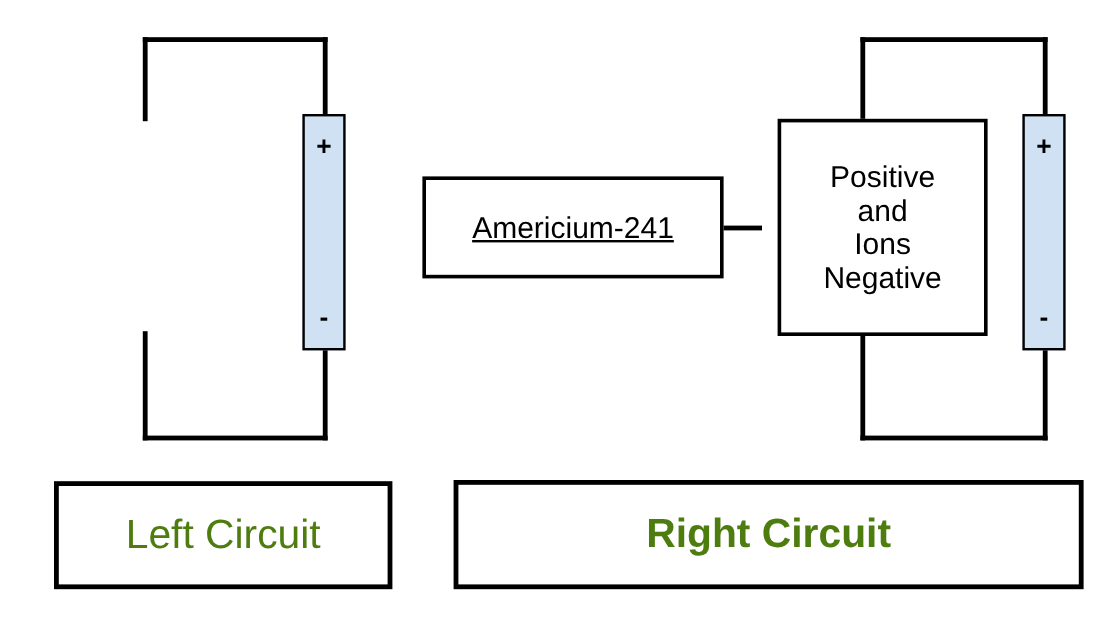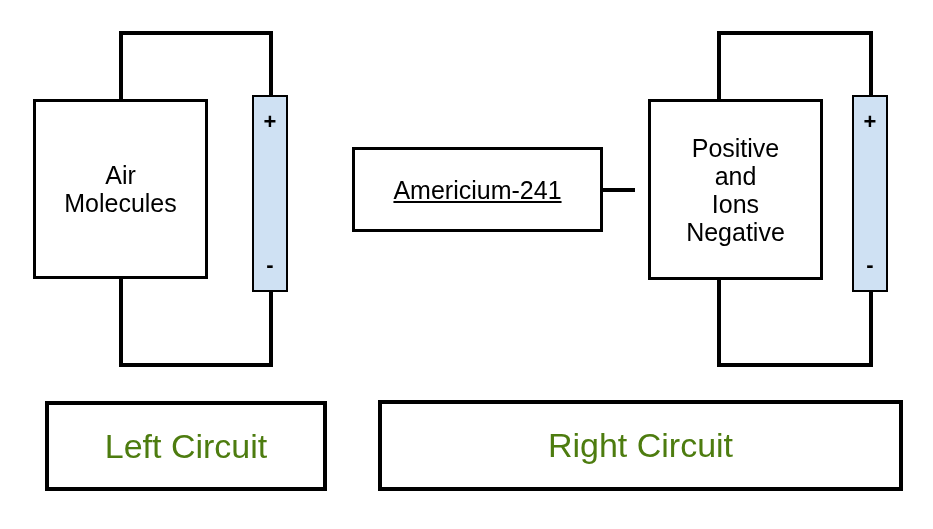--- a/index.html
+++ b/index.html
@@ -82,26 +82,20 @@
 <div id="canvas">
 
   <div class="wire-h" style="left:119px; top:31px; width:154px;"></div>
   <div class="wire-v" style="left:119px; top:31px; height:70px;"></div>
   <div class="wire-v" style="left:269px; top:31px; height:66px;"></div>
 
   <div class="wire-h" style="left:119px; top:363px; width:154px;"></div>
   <div class="wire-v" style="left:119px; top:276px; height:91px;"></div>
   <div class="wire-v" style="left:269px; top:290px; height:77px;"></div>
 
-  <div class="box t28" style="left:33px; top:99px; width:175px; height:180px;">
-    <div>
-      <div>Air</div>
-      <div>Molecules</div>
-    </div>
-  </div>
 
   <div class="battery" style="left:252px; top:95px; width:36px; height:197px;">
     <div class="pole plus">+</div>
     <div class="pole minus">-</div>
   </div>
 
   <div class="wire-h" style="left:717px; top:31px; width:156px;"></div>
   <div class="wire-v" style="left:717px; top:31px; height:70px;"></div>
   <div class="wire-v" style="left:869px; top:31px; height:66px;"></div>
 
@@ -126,17 +120,17 @@
 
   <div class="battery" style="left:852px; top:95px; width:36px; height:197px;">
     <div class="pole plus">+</div>
     <div class="pole minus">-</div>
   </div>
 
   <div class="label-box t34" style="left:45px; top:401px; width:282px; height:90px;">
     <span>Left Circuit</span>
   </div>
 
-  <div class="label-box t34" style="left:378px; top:400px; width:525px; height:91px;">
+  <div class="label-box t34" style="left:378px; top:400px; width:525px; height:91px;font-weight:bold;">
     <span>Right Circuit</span>
   </div>
 
 </div>
 
 </body></html>

